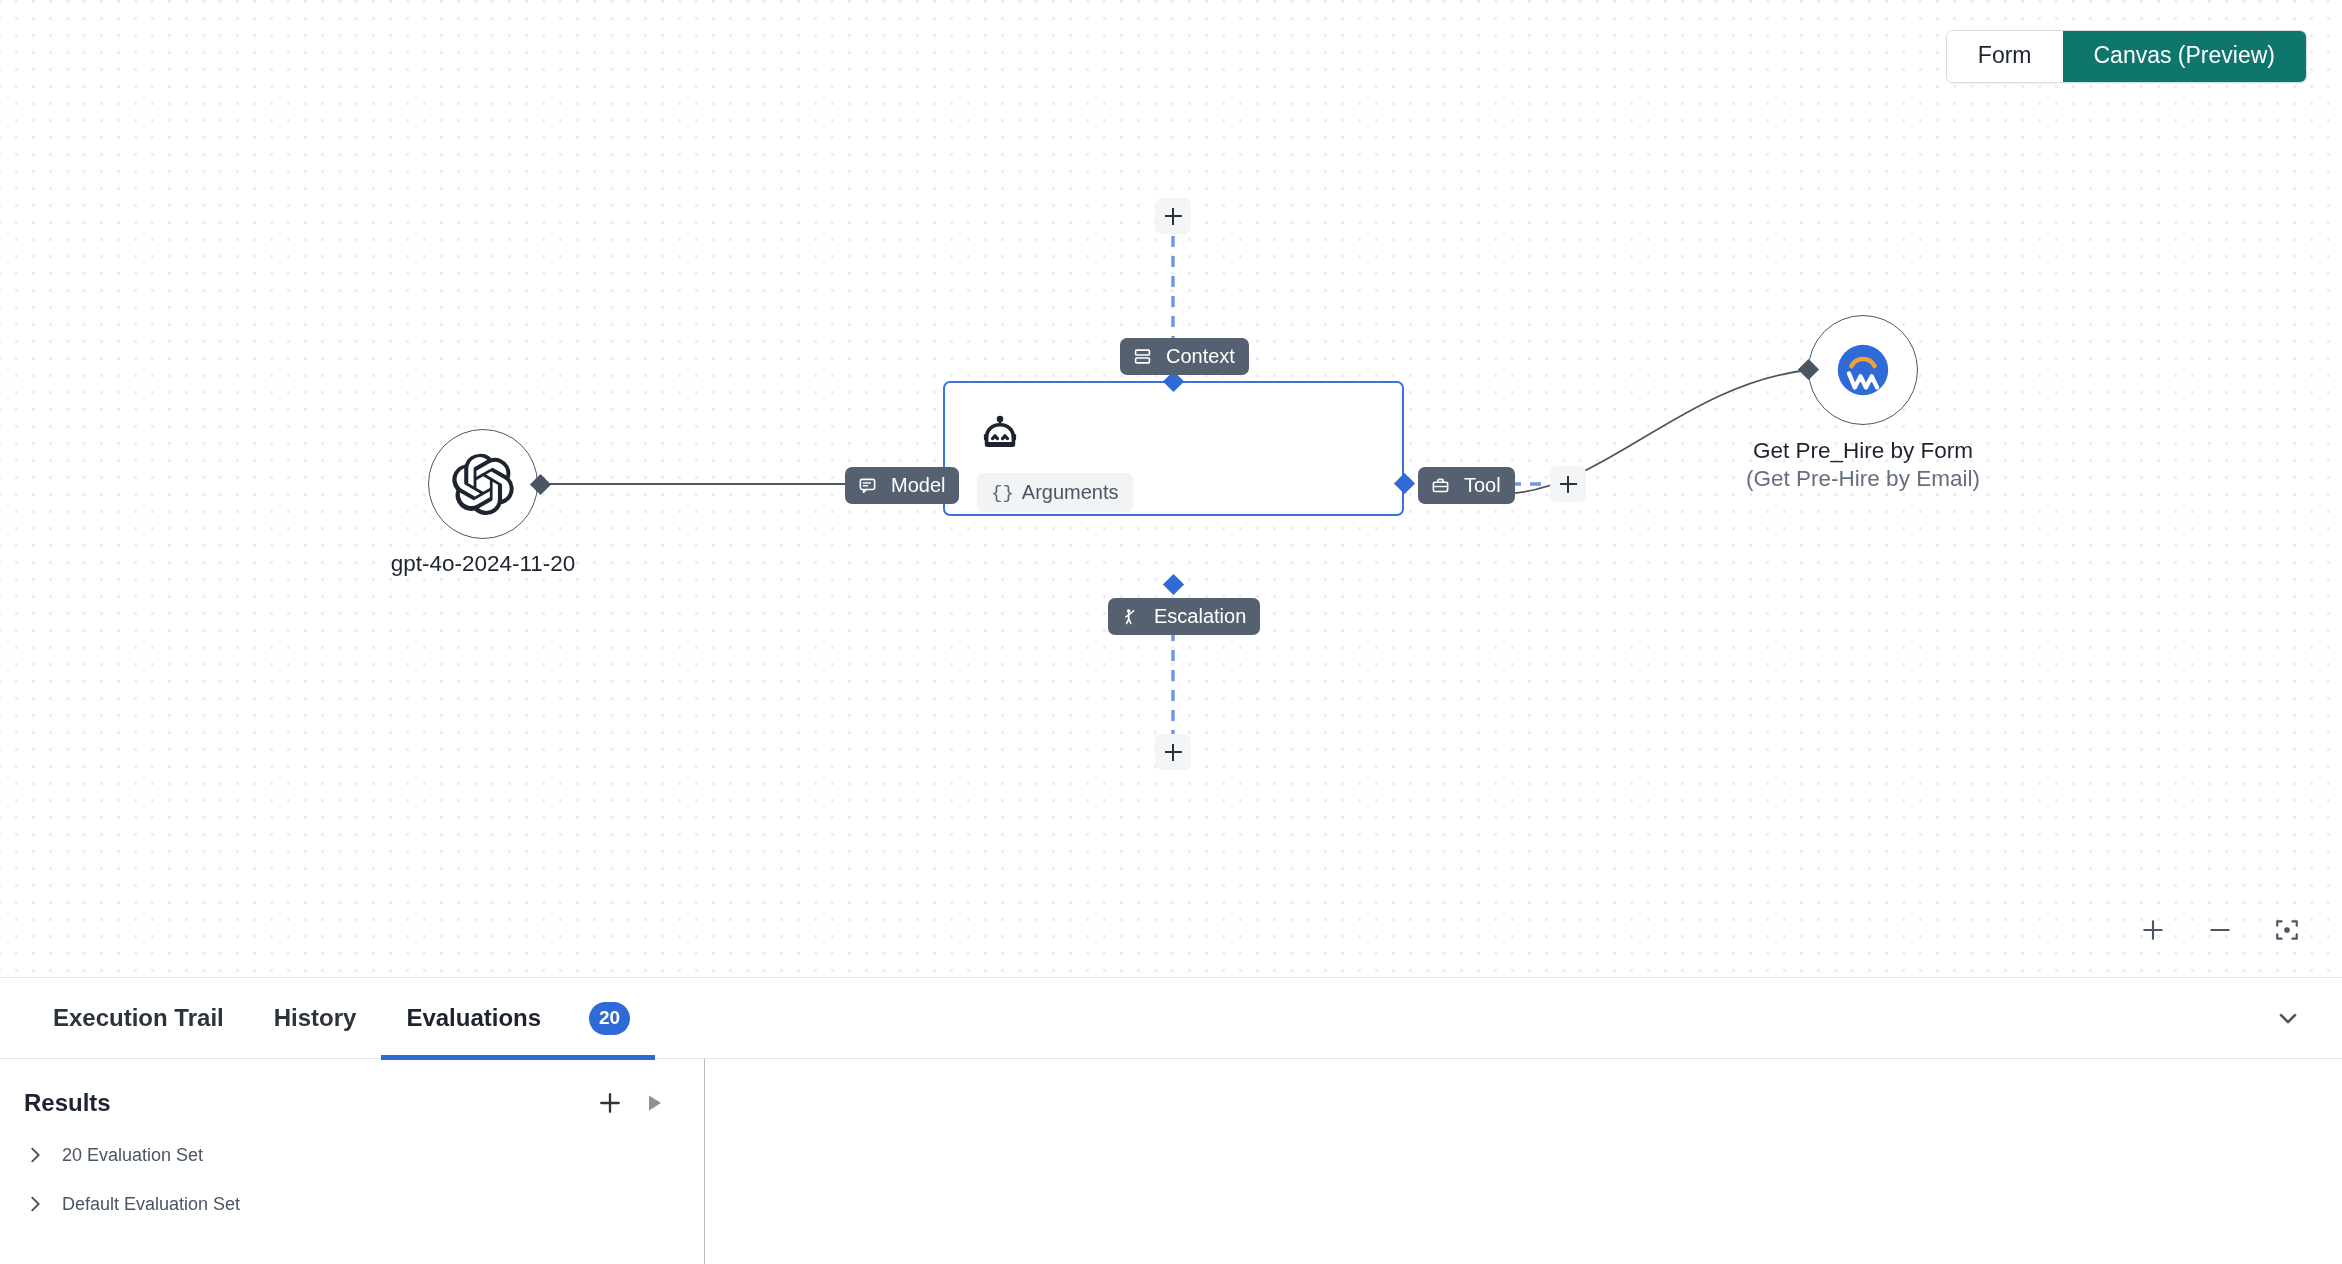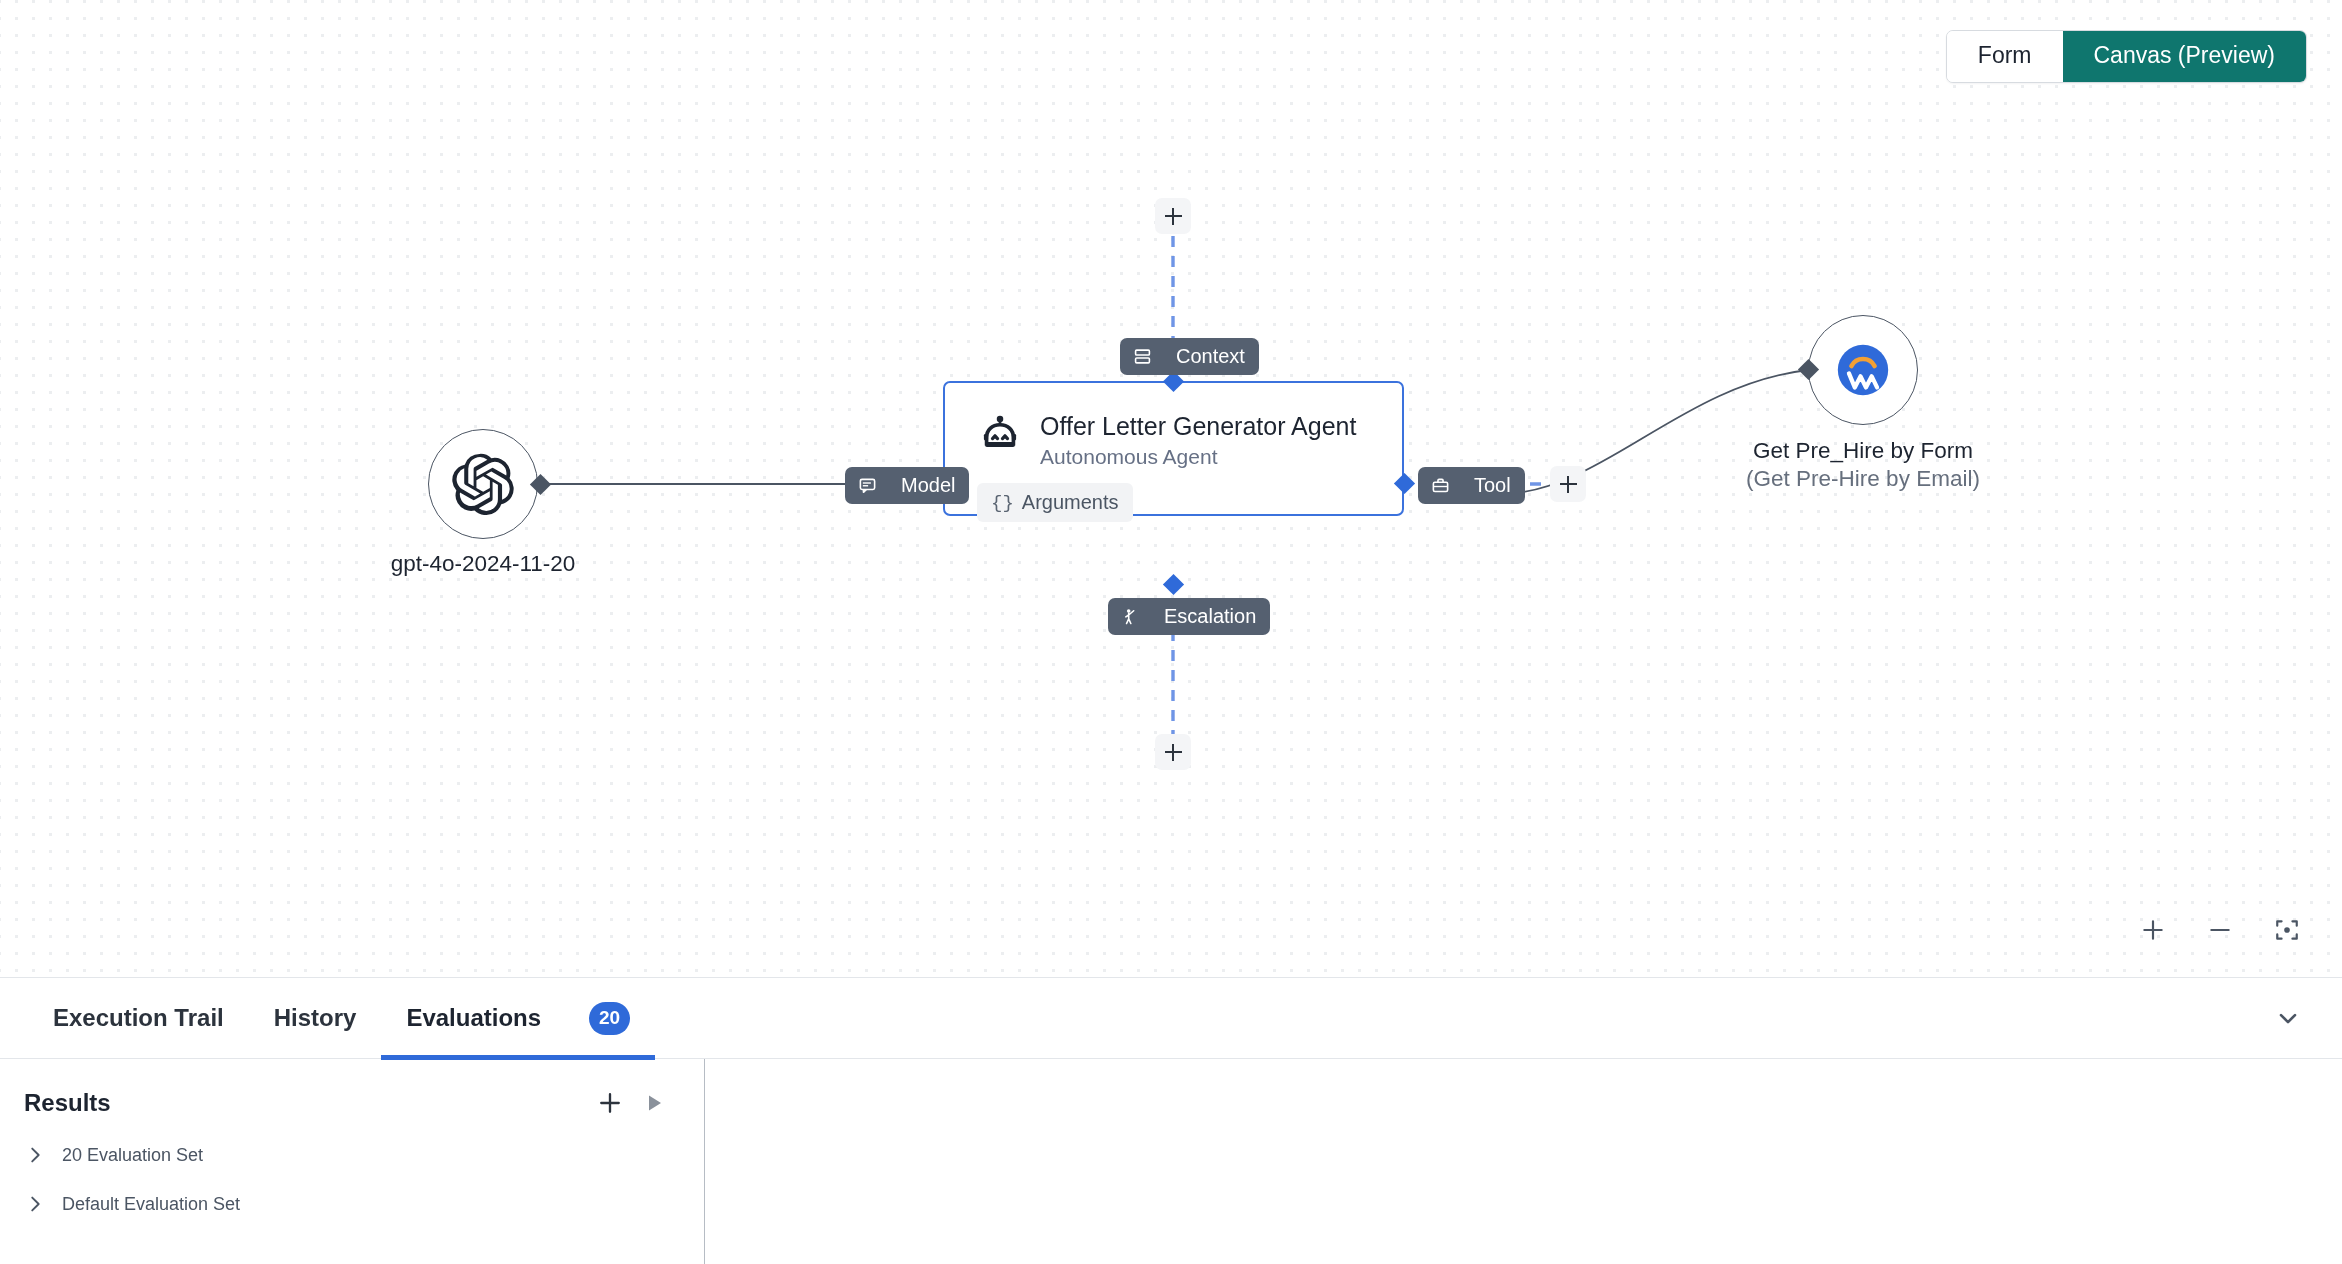--- a/index.html
+++ b/index.html
@@ -100,21 +100,21 @@
     width: 15px; height: 15px;
     background: #2f6ad9;
     transform: rotate(45deg);
     z-index: 20;
   }
   .handle-grey { background: #4b5563; }
 
   
   .badge {
     position: absolute;
-    display: inline-flex; align-items: center; gap: 25px;
+    display: inline-flex; align-items: center; gap: 15px;
     background: #556070;
     color: #ffffff;
     border-radius: 7px;
     padding: 8px 14px 9px;
     font-size: 20px;
     line-height: 1;
     white-space: nowrap;
     z-index: 25;
   }
   .badge svg { display: block; }
@@ -260,24 +260,20 @@
         <svg id="agent-icon" viewBox="0 0 24 24">
           <circle cx="12" cy="2.6" r="1.7" fill="#1d2430"></circle>
           <rect x="11.3" y="3.9" width="1.4" height="2.2" fill="#1d2430"></rect>
           <path d="M12 5.6c-4.2 0-7 2.9-7 6.6v3.3h14v-3.3c0-3.7-2.8-6.6-7-6.6z" fill="none" stroke="#1d2430" stroke-width="1.9"></path>
           <rect x="3.6" y="10.4" width="2.2" height="3.4" rx="0.7" fill="#1d2430"></rect>
           <rect x="18.2" y="10.4" width="2.2" height="3.4" rx="0.7" fill="#1d2430"></rect>
           <rect x="4.2" y="15.1" width="15.6" height="2.1" rx="1" fill="#1d2430"></rect>
           <path d="M8.1 12.8l1.3-1.4 1.3 1.4" fill="none" stroke="#1d2430" stroke-width="1.7" stroke-linecap="round" stroke-linejoin="round"></path>
           <path d="M13.3 12.8l1.3-1.4 1.3 1.4" fill="none" stroke="#1d2430" stroke-width="1.7" stroke-linecap="round" stroke-linejoin="round"></path>
         </svg>
-        <div>
-          <div id="agent-title">Offer Letter Generator Agent</div>
-          <div id="agent-subtitle">Autonomous Agent</div>
-        </div>
       </div>
       <div id="agent-args">
         <span class="brace">{}</span>
         <span>Arguments</span>
       </div>
     </div>
     <div class="handle" style="left:1166px; top:374px;"></div>
     <div class="handle" style="left:1166px; top:577px;"></div>
     <div class="handle" style="left:936px; top:476px;"></div>
     <div class="handle" style="left:1397px; top:476px;"></div>

